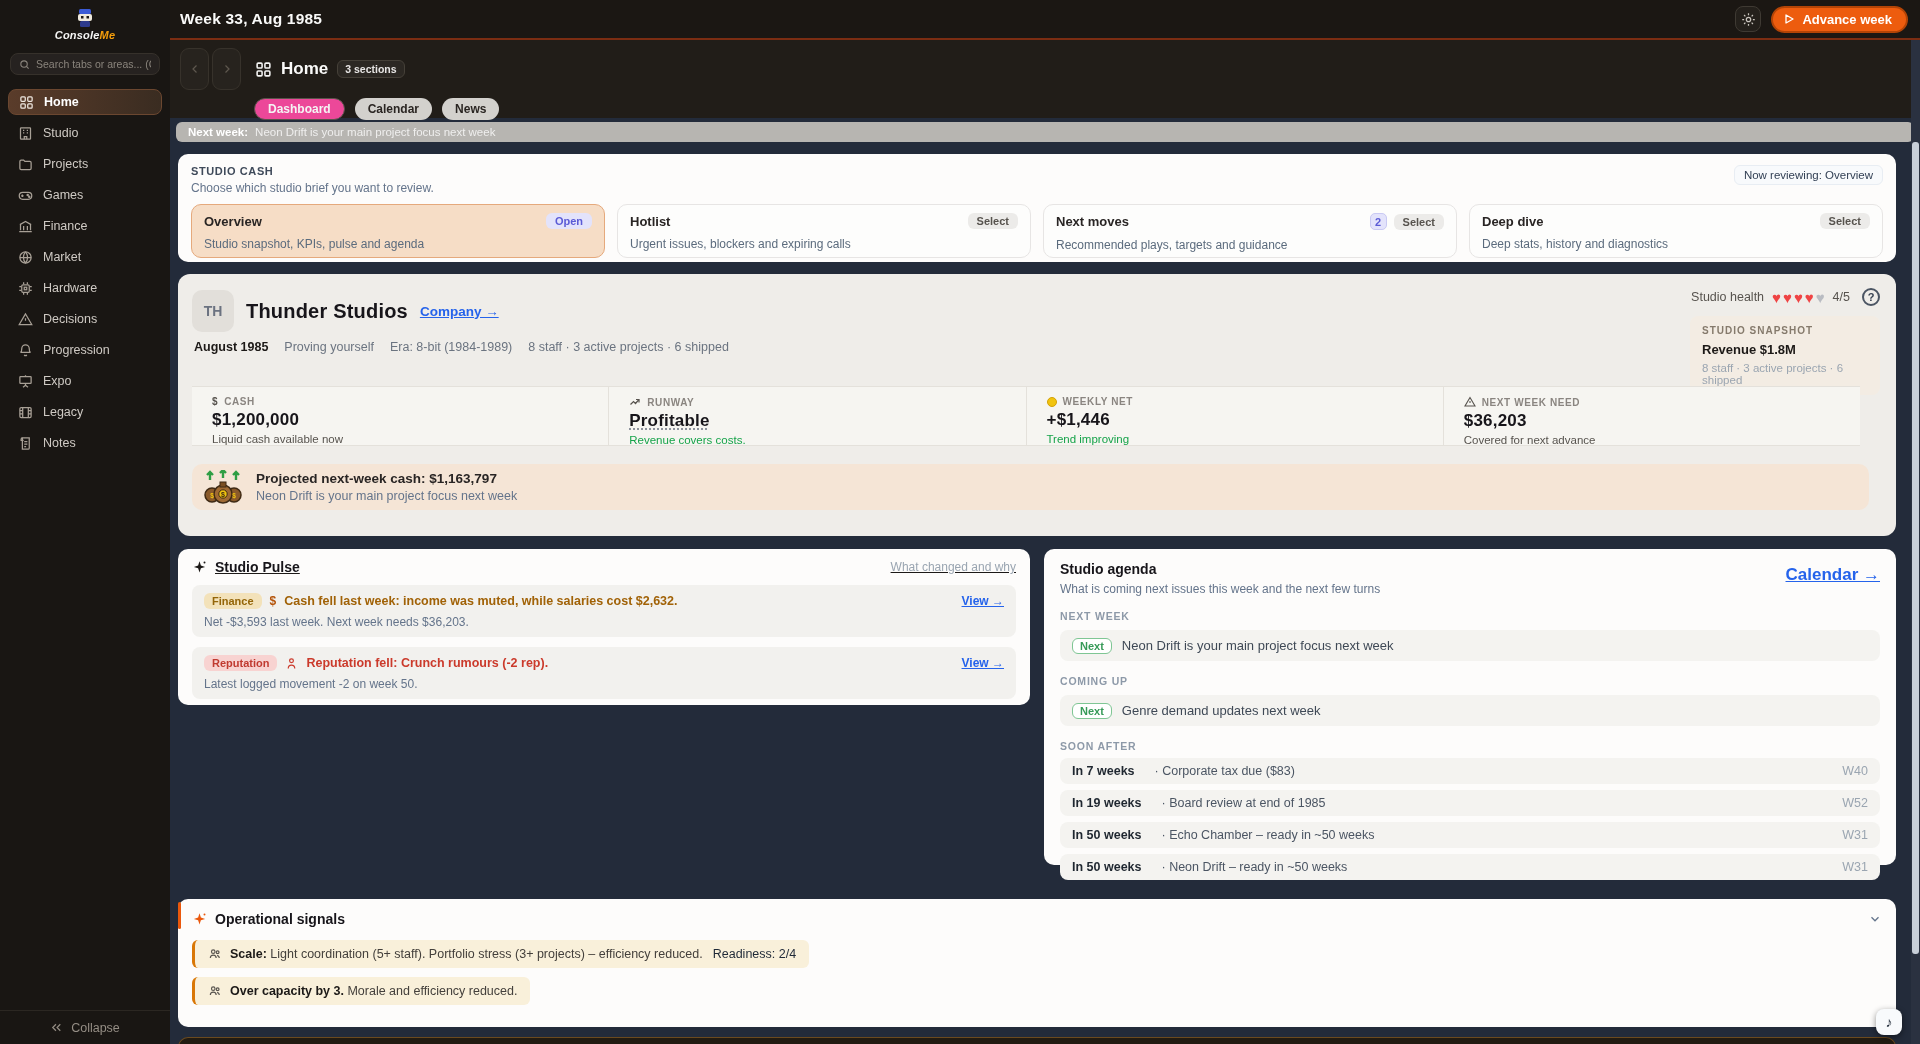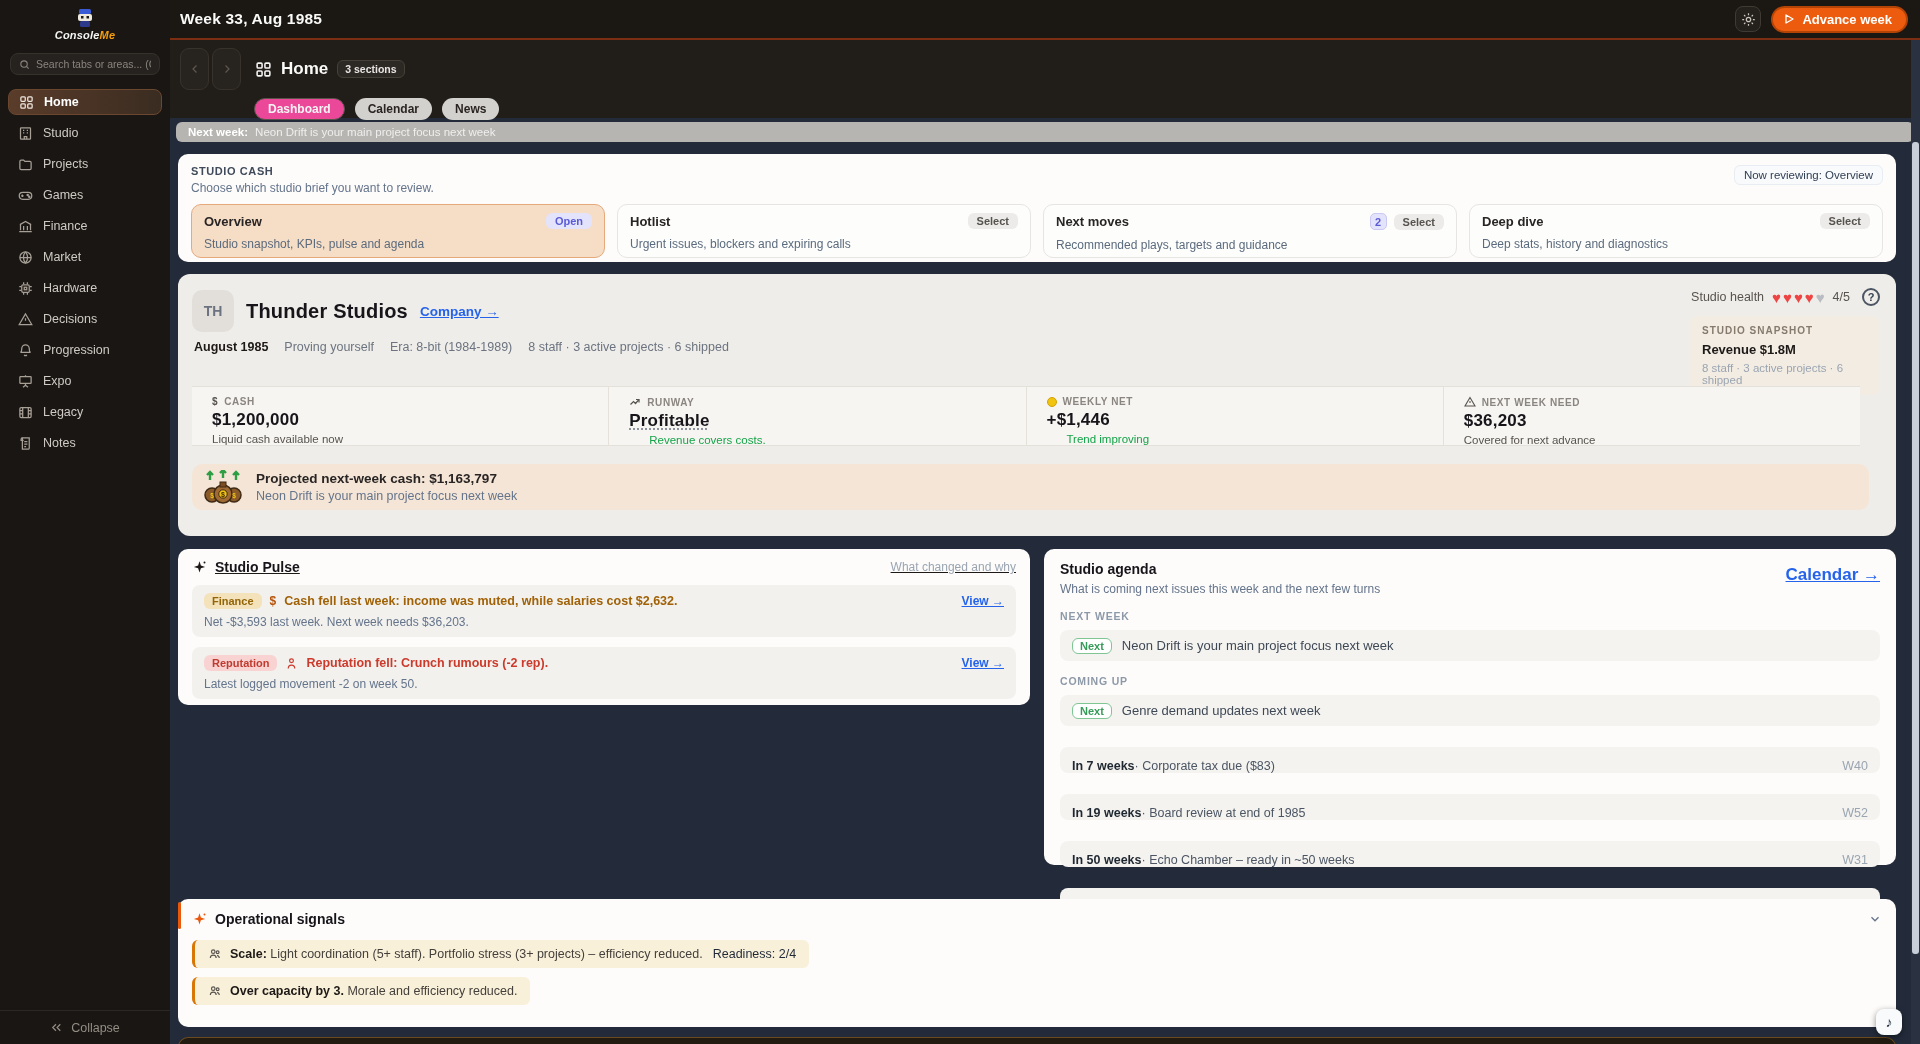--- a/index.html
+++ b/index.html
@@ -88,21 +88,21 @@
 
   .stats-row { position:absolute; left:14px; right:36px; top:112px; height:60px; background:#f6f5f1; border-top:1px solid #e4e1db; border-bottom:1px solid #e4e1db; display:flex; }
   .stat { flex:1; padding:9px 0 0 20px; }
   .stat + .stat { border-left:1px solid #e4e1db; }
   .stat-label { display:flex; align-items:center; gap:6px; font-size:10px; font-weight:bold; letter-spacing:.6px; color:#8a8580; }
   .stat-label .sicon { color:#57534e; display:flex; align-items:center; }
   .coin { width:10px; height:10px; border-radius:50%; background:#f1c40f; border:1.5px solid #d4a106; }
   .stat-value { font-size:17px; font-weight:bold; color:#17151a; margin-top:3px; letter-spacing:.2px; }
   .stat-value.dotted { text-decoration:underline dotted #6b7280; text-underline-offset:3px; display:inline-block; }
   .stat-sub { font-size:11.5px; color:#57534e; margin-top:3px; }
-  .stat-sub.green { color:#16a34a;margin-left:20px; }
+  .stat-sub.green { color:#16a34a; }
 
   .projected { position:absolute; left:14px; right:27px; top:190px; height:46px; background:#f5e5d6; border-radius:10px; display:flex; align-items:center; gap:14px; padding:0 12px; }
   .proj-texts .t1 { font-size:13.5px; font-weight:bold; color:#292524; }
   .proj-texts .t2 { font-size:12.5px; color:#64748b; margin-top:3px; }
 
   
   .mid-row { display:flex; gap:14px; margin-top:13px; align-items:flex-start; }
   .pulse { width:852px; height:156px; padding:10px 14px; }
   .panel-head { display:flex; align-items:center; gap:8px;text-decoration:underline; }
   .panel-title { font-size:14px; font-weight:bold; color:#17151a; }
@@ -119,21 +119,21 @@
   .view-link { font-size:12px; font-weight:bold; color:#2563eb; text-decoration:underline; cursor:pointer; }
   .pi-sub { font-size:12px; color:#64748b; margin-top:6px; }
 
   .agenda { flex:1; height:316px; padding:12px 16px; }
   .agenda-head { display:flex; align-items:flex-start; }
   .agenda-sub { font-size:12px; color:#64748b; margin-top:5px; }
   .cal-link { margin-left:auto; font-size:17px; font-weight:bold; color:#2563eb; text-decoration:underline; cursor:pointer; margin-top:4px; }
   .sec-label { font-size:10.5px; font-weight:bold; letter-spacing:.8px; color:#8d99a8; margin-top:14px; }
   .agenda-item { margin-top:8px; background:#f4f3f0; border-radius:8px; height:31px; display:flex; align-items:center; gap:10px; padding:0 12px; font-size:13px; color:#3f4956; }
   .next-badge { background:#ffffff; border:1px solid #7fc694; color:#379a58; border-radius:6px; padding:1px 7px; font-size:11px; font-weight:bold; }
-  .soon-item { margin-top:21px; background:#f4f3f0; border-radius:8px; height:26px; display:flex; align-items:flex-end; padding:0 12px; font-size:12.5px; color:#4b5563; }
+  .soon-item { margin-top:6px; background:#f4f3f0; border-radius:8px; height:26px; display:flex; align-items:center; padding:0 12px; font-size:12.5px; color:#4b5563;gap:20px; }
   .soon-item .lead { font-weight:bold; color:#1f2730; }
   .soon-item .wk { margin-left:auto; color:#9aa5b1; font-size:12.5px; }
 
   
   .signals { margin-top:34px; height:128px; position:relative; padding:8px 14px; }
   .signals::before { content:""; position:absolute; left:0; top:3px; width:3px; height:27px; background:#ea580c; border-radius:2px; }
   .sig-head { display:flex; align-items:center; gap:8px; height:24px; }
   .chev-btn { margin-left:auto; color:#64748b; cursor:pointer; display:flex; }
   .sig-pill { margin-top:9px; width:fit-content; background:#f9f0da; border-left:3px solid #d97706; border-radius:6px; padding:7px 13px; display:flex; align-items:flex-start; gap:8px; font-size:12.5px; color:#44403c; }
   .sig-pill .lead { font-weight:bold; color:#1c1917; }
@@ -552,20 +552,21 @@
             <span class="next-badge">Next</span>
             <span>Neon Drift is your main project focus next week</span>
           </div>
 
           <div class="sec-label">COMING UP</div>
           <div class="agenda-item">
             <span class="next-badge">Next</span>
             <span>Genre demand updates next week</span>
           </div>
 
+          <div class="sec-label">SOON AFTER</div>
           <div class="soon-item">
             <span class="lead">In 7 weeks</span>
             <span> · Corporate tax due ($83)</span>
             <span class="wk">W40</span>
           </div>
           <div class="soon-item">
             <span class="lead">In 19 weeks</span>
             <span> · Board review at end of 1985</span>
             <span class="wk">W52</span>
           </div>

